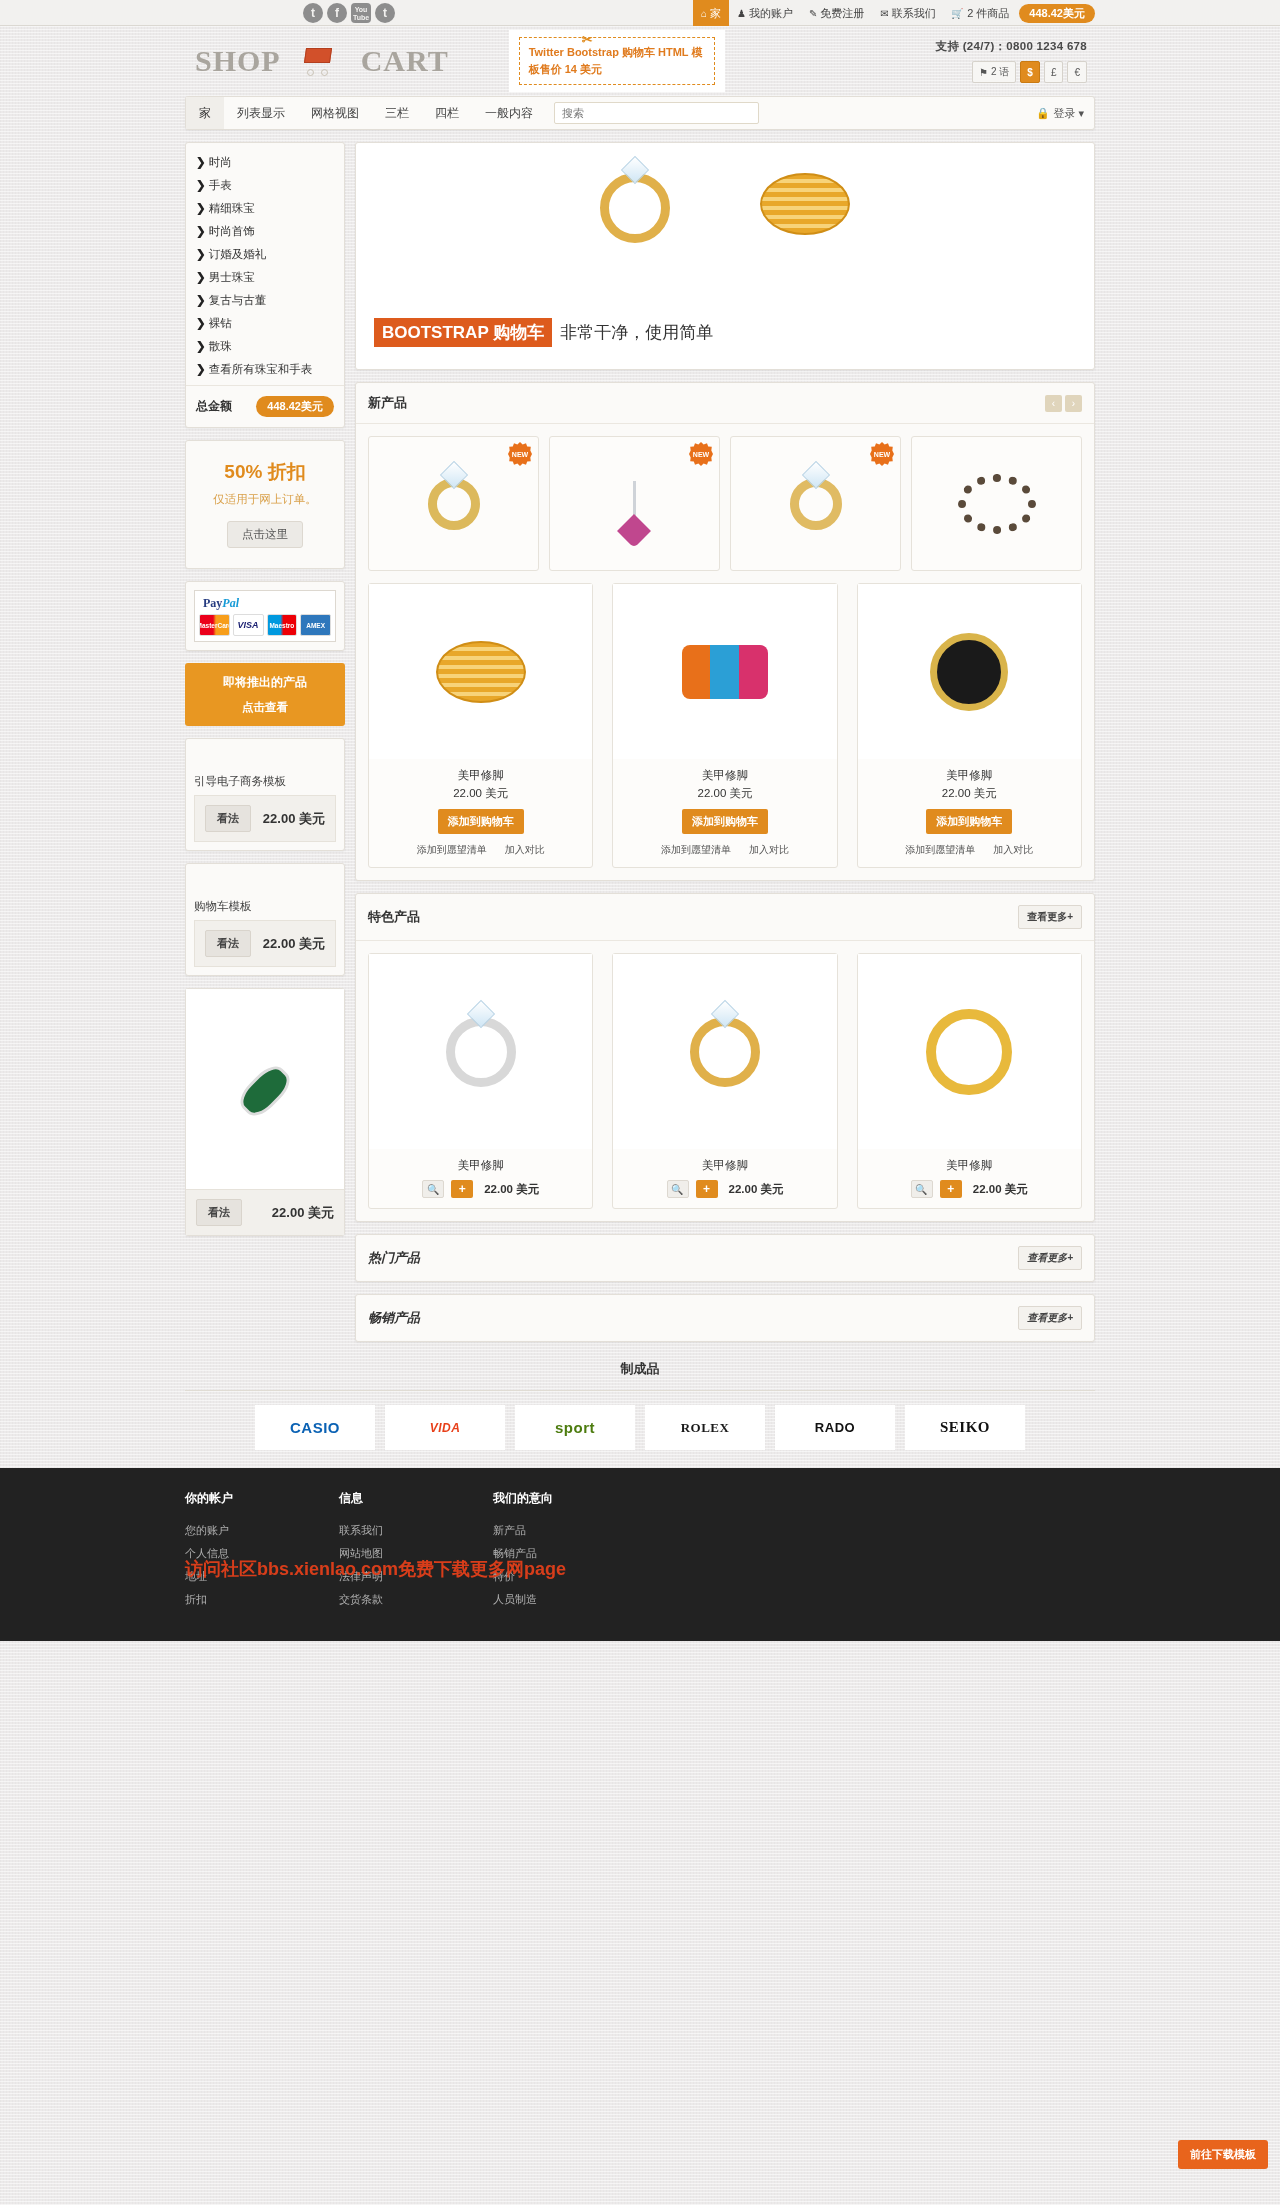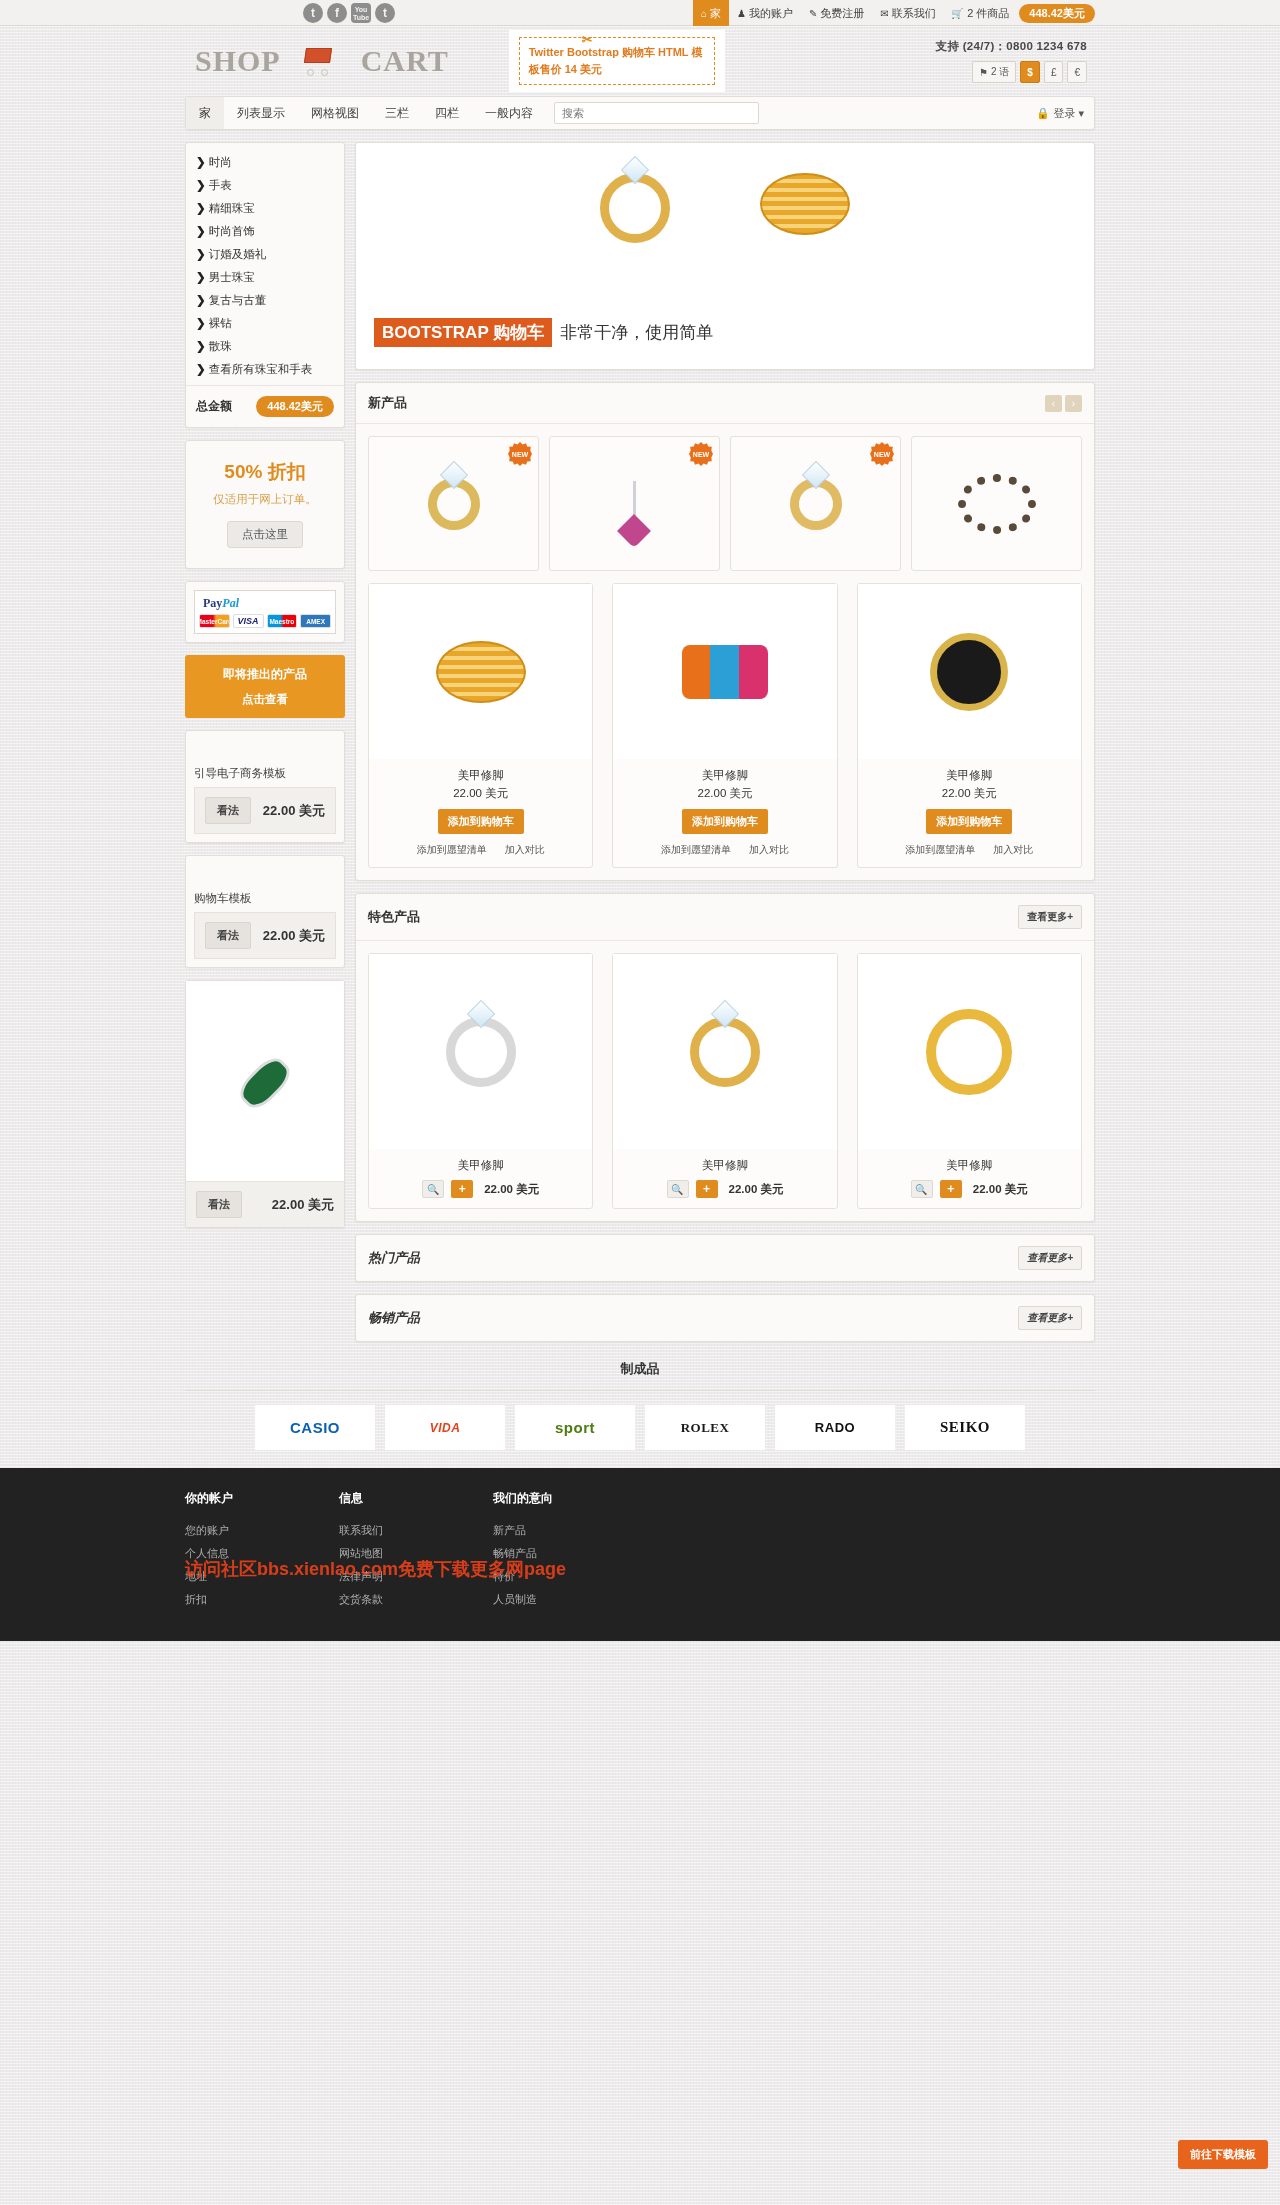--- a/index.html
+++ b/index.html
@@ -86,21 +86,21 @@
   .discount .btn { display: inline-block; margin-top: 14px; background: #eceae6;
     border: 1px solid #ddd8d0; border-radius: 3px; font-size: 11.5px; color: #555;
     padding: 5px 14px; }
 
   .pay { margin-top: 12px; padding: 8px; }
   .paystrip { background: #fff; border: 1px solid #ddd8d0; padding: 5px 4px; text-align: center; }
   .paystrip .pp { font-family: "Liberation Serif", serif; font-weight: bold; font-size: 12px;
     color: #253b80; text-align: left; padding-left: 4px; }
   .paystrip .pp i { color: #179bd7; font-style: italic; }
   .cards { display: flex; gap: 3px; margin-top: 3px; }
-  .card { flex: 1; height: 14px; border: 1px solid #ddd; border-radius: 2px; background: #fff;
+  .card { flex: 1; height: 22px; border: 1px solid #ddd; border-radius: 2px; background: #fff;
     font-size: 6.5px; font-weight: bold; display: flex; align-items: center;
     justify-content: center; color: #222; overflow: hidden; }
   .card.mc { background: linear-gradient(90deg,#eb001b 45%,#f79e1b 55%); color: #fff; }
   .card.visa { color: #1a1f71; font-style: italic; font-size: 9px; }
   .card.mo { background: linear-gradient(90deg,#0099df 45%,#ed0006 55%); color: #fff; }
   .card.ae { background: #2e77bc; color: #fff; }
 
   .coming { margin-top: 12px; background: #e89722; border-radius: 3px; color: #fff;
     text-align: center; padding: 11px 6px; }
   .coming .t { font-size: 12px; font-weight: bold; }

